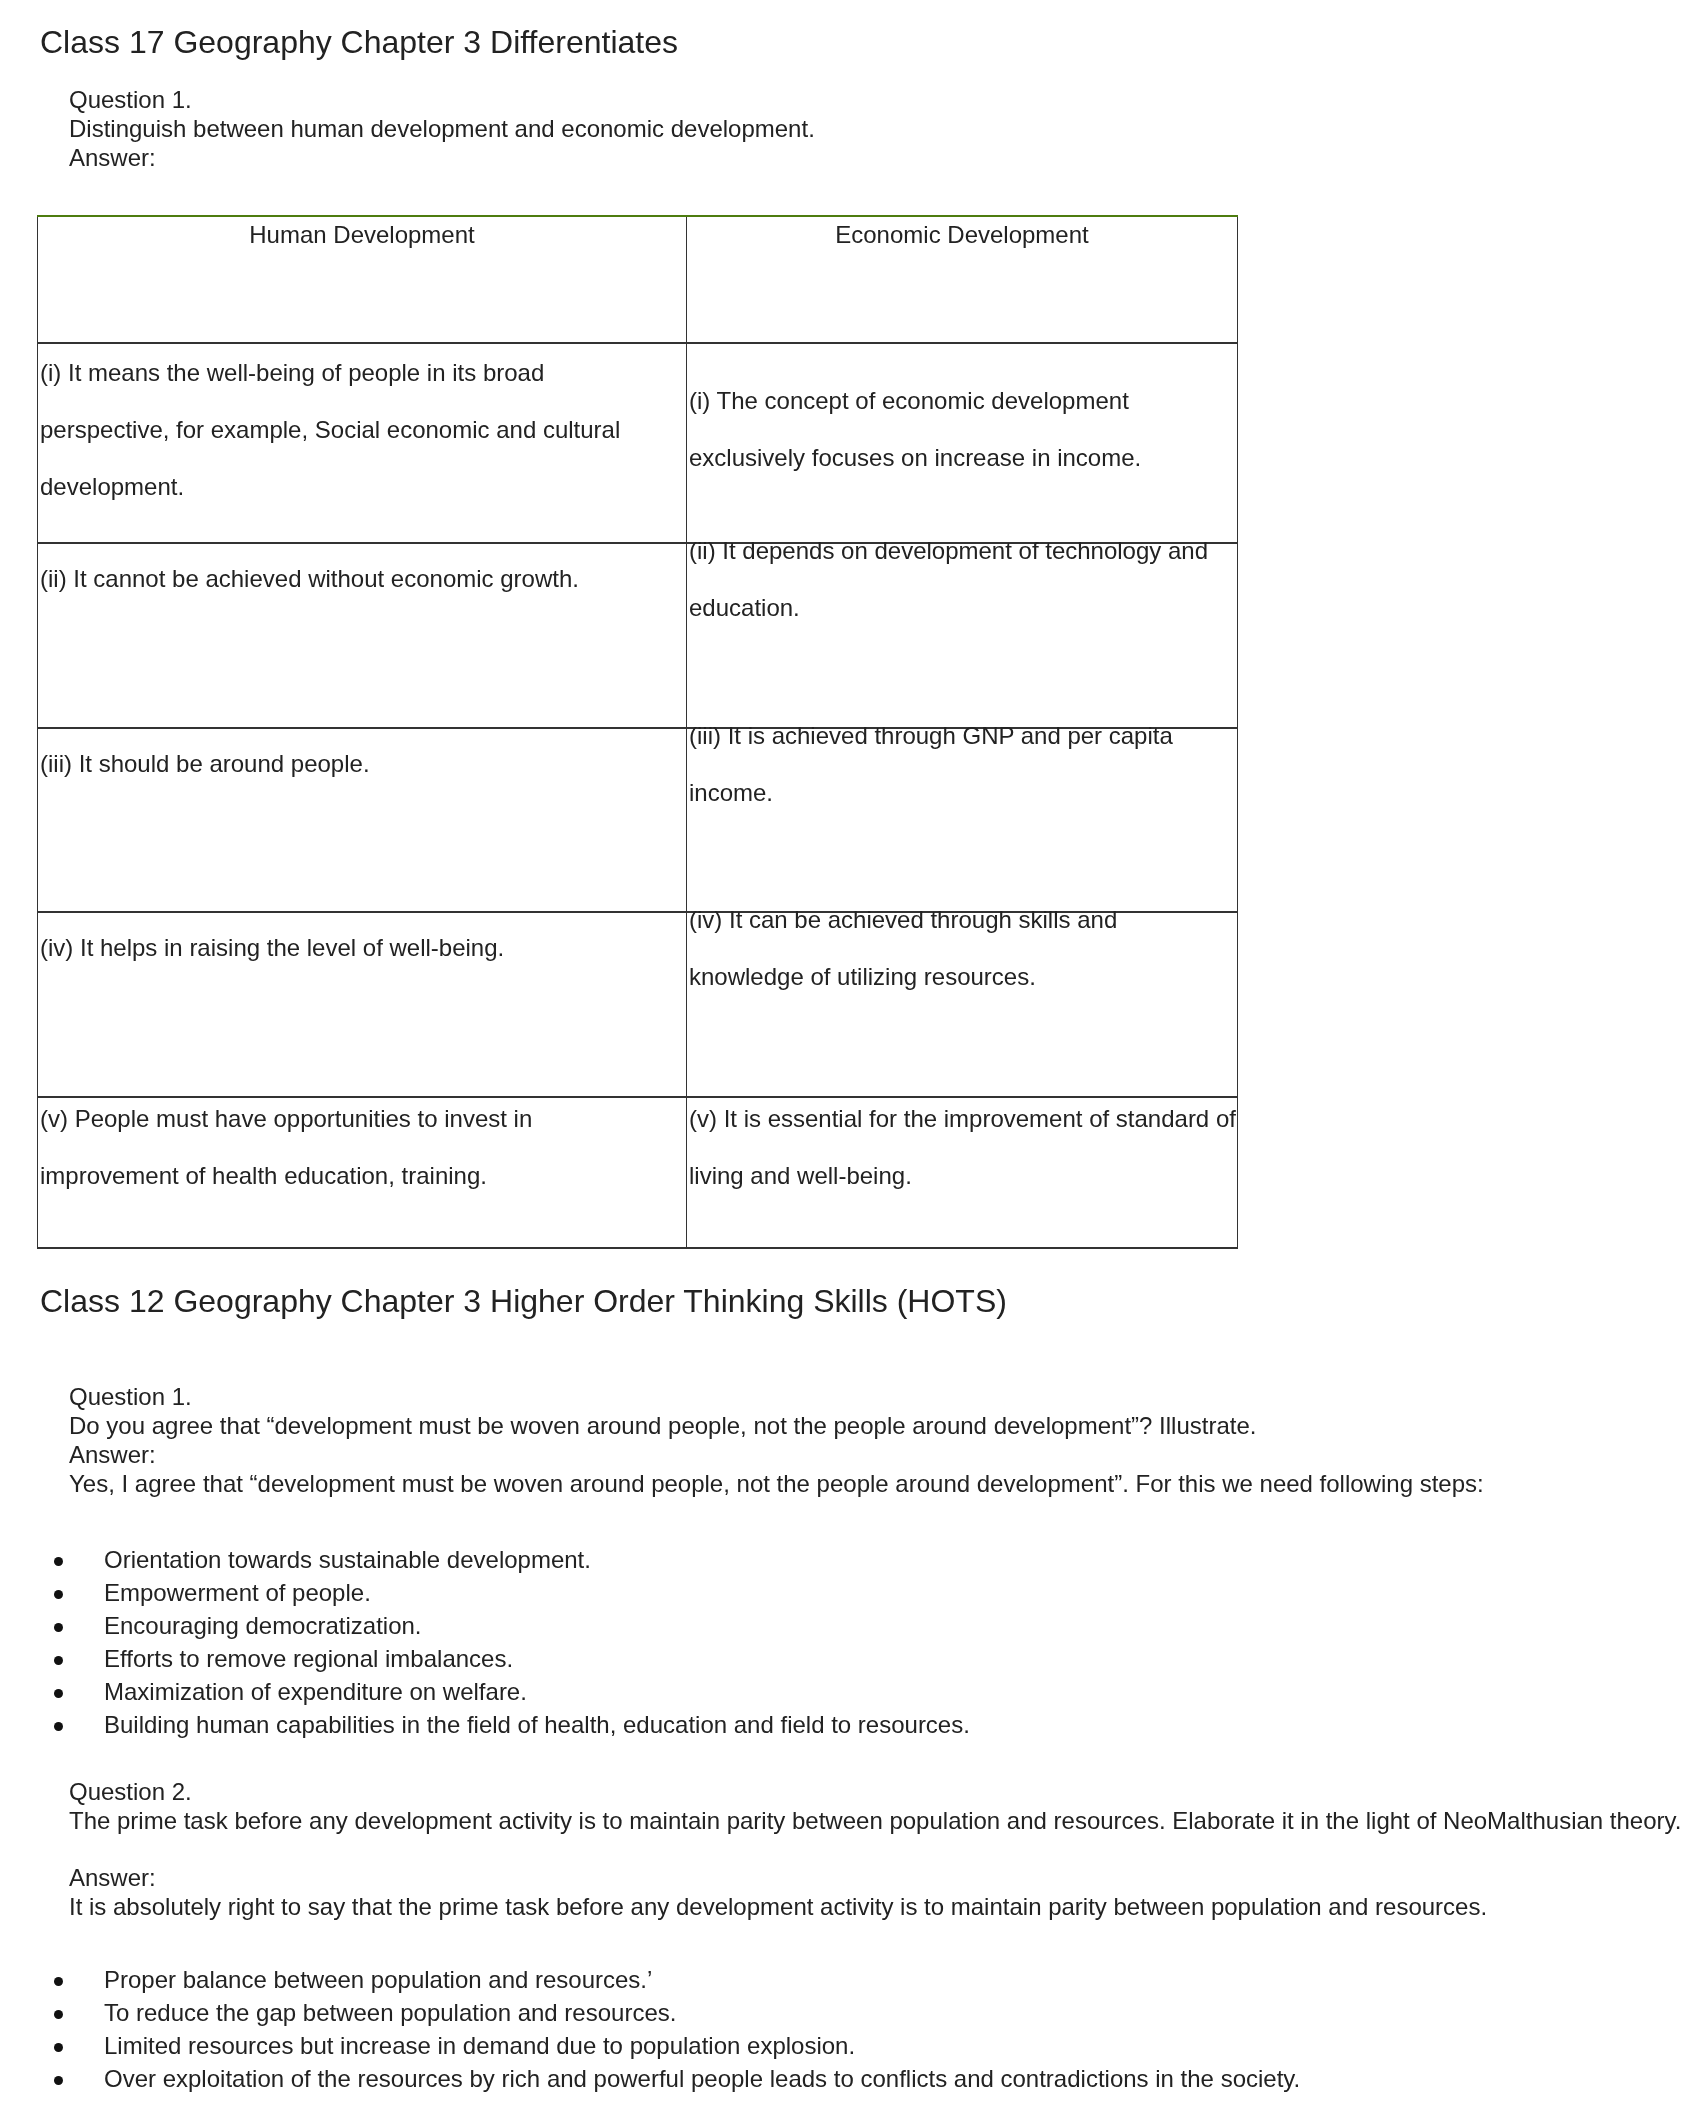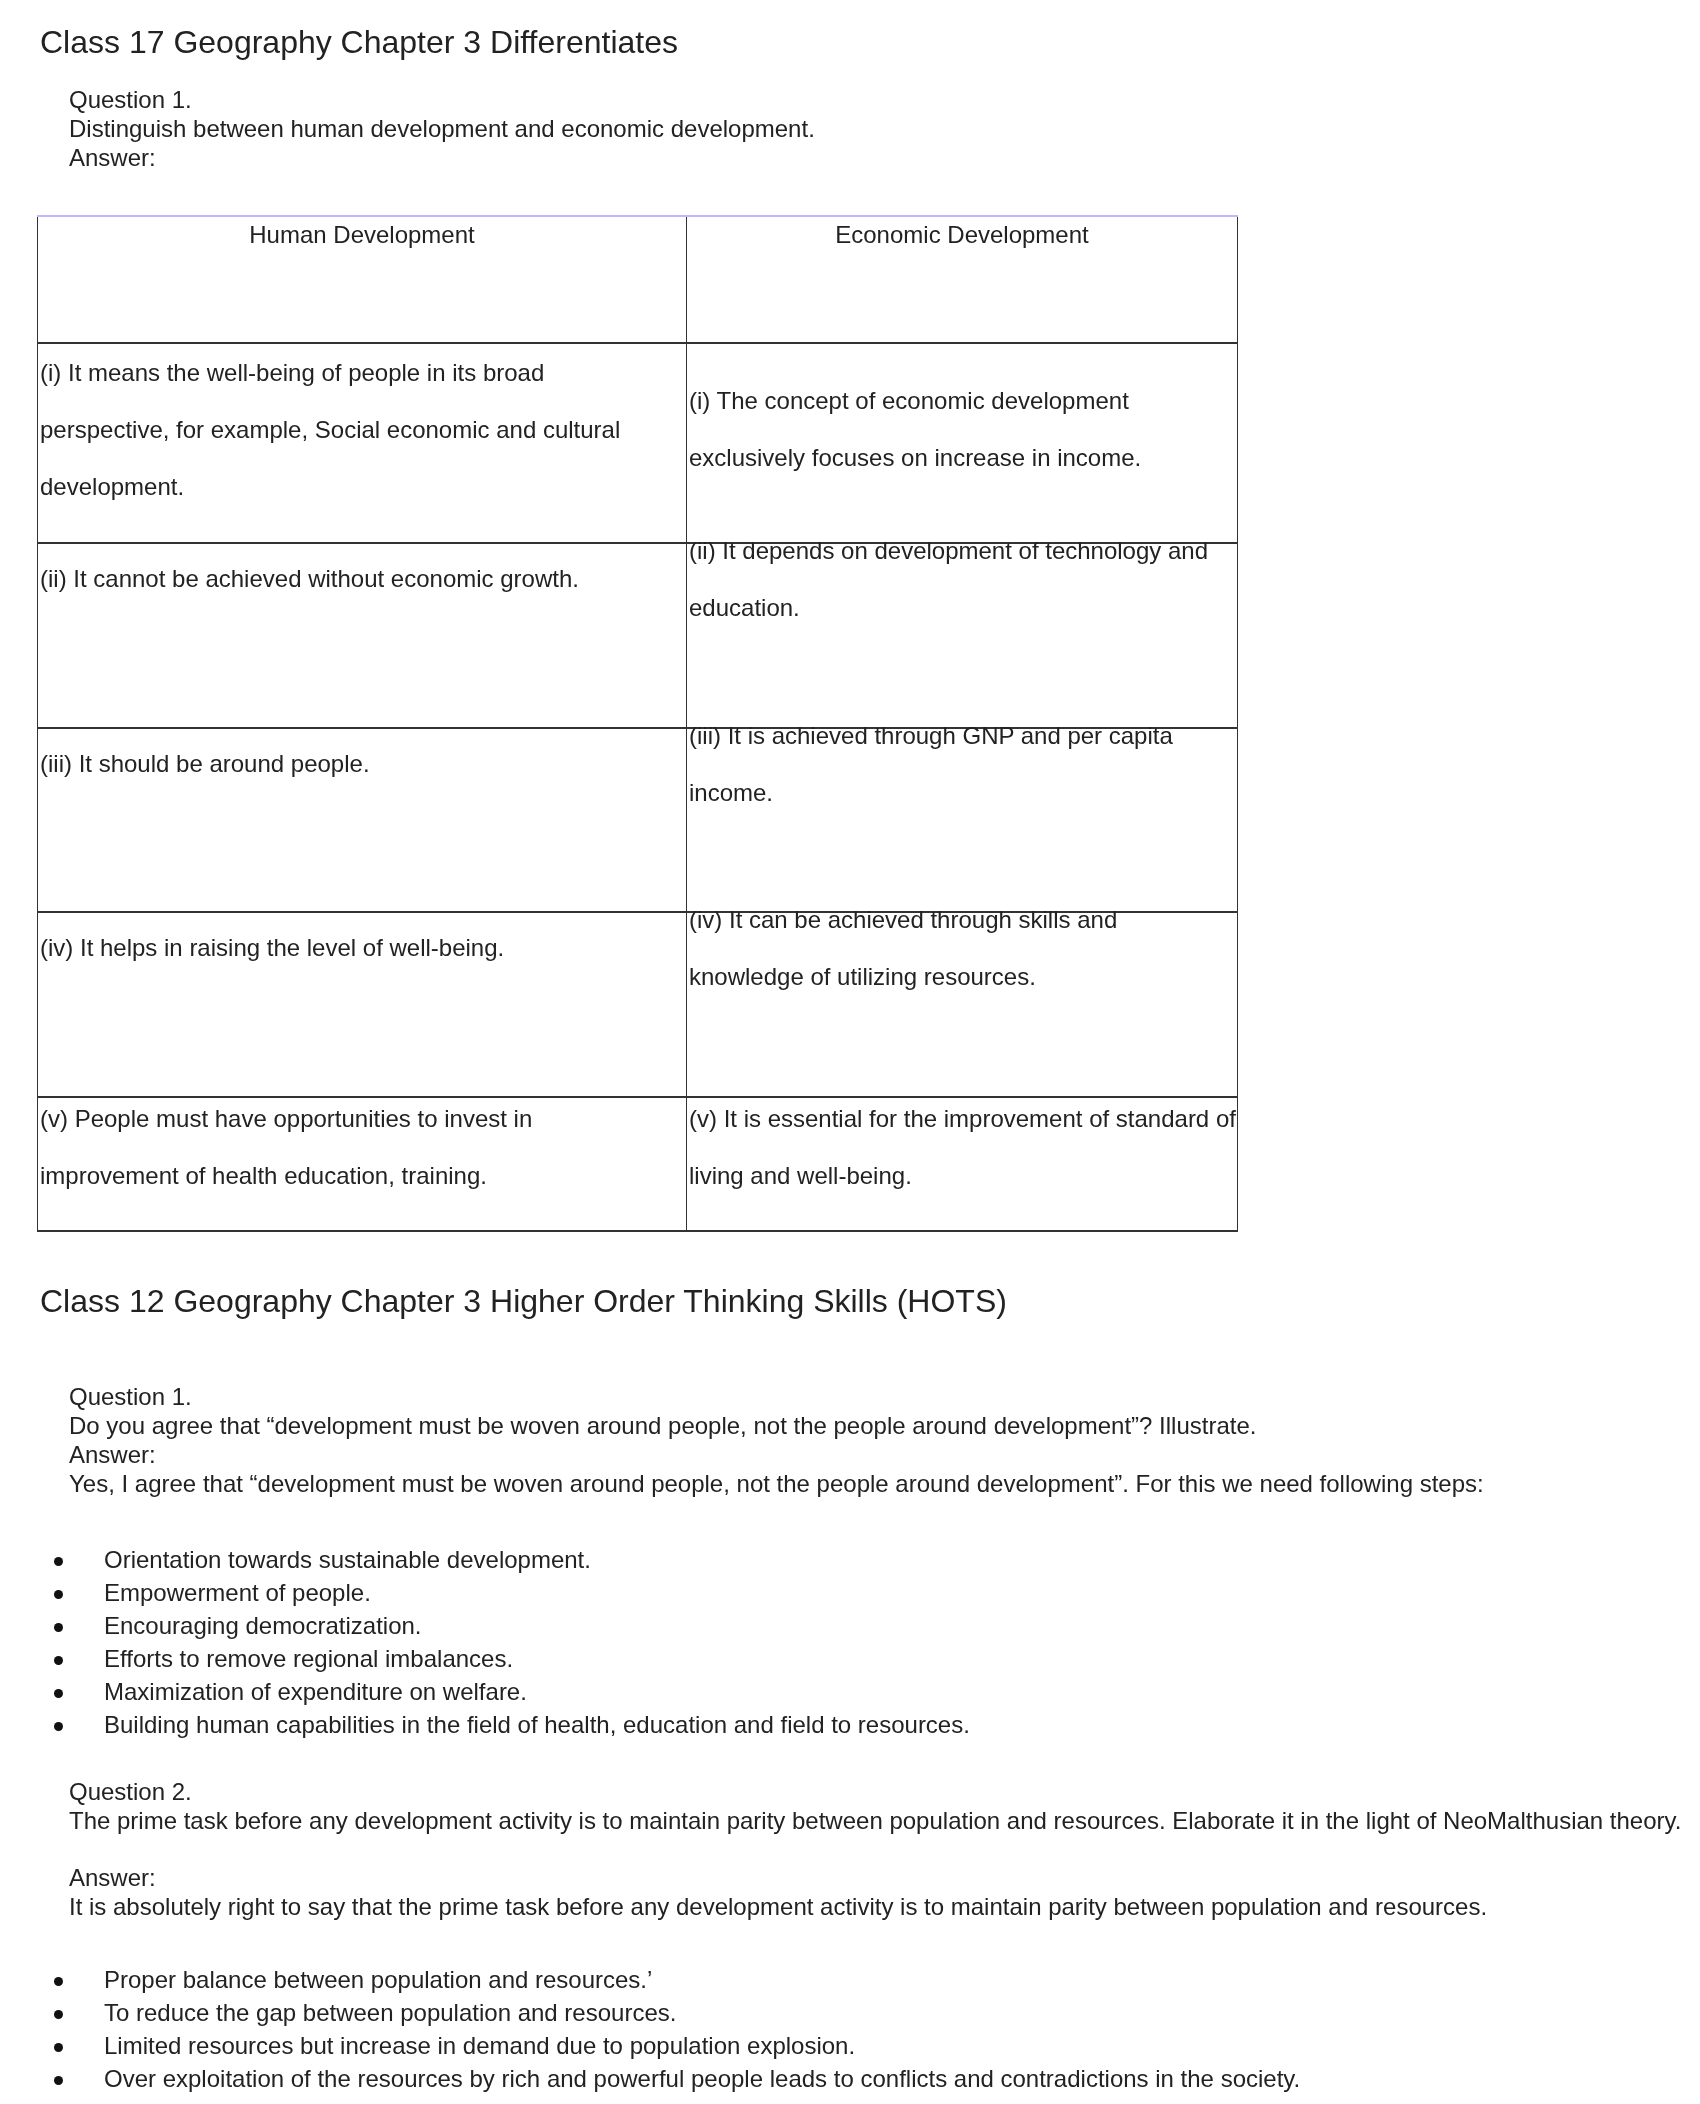--- a/index.html
+++ b/index.html
@@ -16,21 +16,21 @@
   #q1-answer { left: 40px; top: 144px; }
 
   #diff-table {
     position: absolute; left: 37px; top: 215px; width: 1200px;
     border-collapse: collapse; table-layout: fixed;
   }
   #diff-table td, #diff-table th {
     border: 1px solid #333; padding: 0; vertical-align: top;
     font-size: 24px; line-height: 57px; font-weight: normal; color: #222;
   }
-  #diff-table tr:first-child th { border-top: 2px solid #c4b5fd; }
+  #diff-table tr:first-child th { border-top: 2px solid #4d7c0f; }
   #diff-table tr { border-bottom: 2px solid #333; }
   #diff-table th { text-align: center; line-height: 32px; padding-top: 2px; }
   #diff-table td { text-align: left; padding-left: 2px; }
   col.c1 { width: 649px; }
   col.c2 { width: 551px; }
   .cell-inner { display: block; }
 
   #hots-title { left: 40px; top: 1282px; text-align: right; }
   #hots-q1-label { left: 40px; top: 1383px; }
   #hots-q1-text { left: 40px; top: 1412px; }
@@ -94,21 +94,21 @@
         </td>
   </tr>
   <tr style="height:185px">
     <td style="padding-top:6px">
           <span class="cell-inner">(iv) It helps in raising the level of well-being.</span>
         </td>
     <td>
           <span class="cell-inner" style="margin-top:-22px;padding-right:80px">(iv) It can be achieved through skills and knowledge of utilizing resources.</span>
         </td>
   </tr>
-  <tr style="height:134px">
+  <tr style="height:151px">
     <td style="padding-right:60px">
           <span class="cell-inner" style="margin-top:-8px">(v) People must have opportunities to invest in improvement of health education, training.</span>
         </td>
     <td>
           <span class="cell-inner" style="margin-top:-8px">(v) It is essential for the improvement of standard of living and well-being.</span>
         </td>
   </tr>
 </tbody>
   </table>
 

